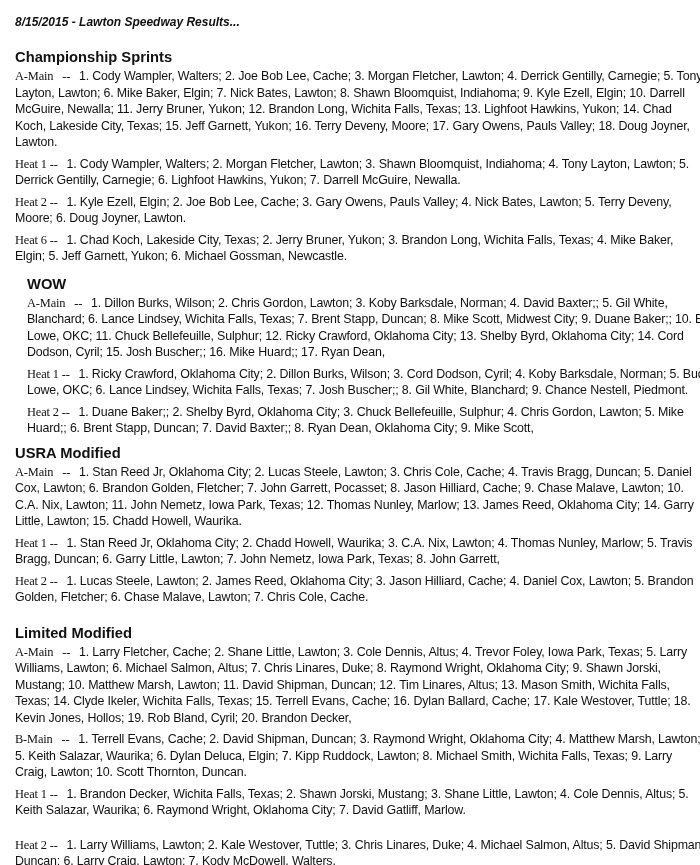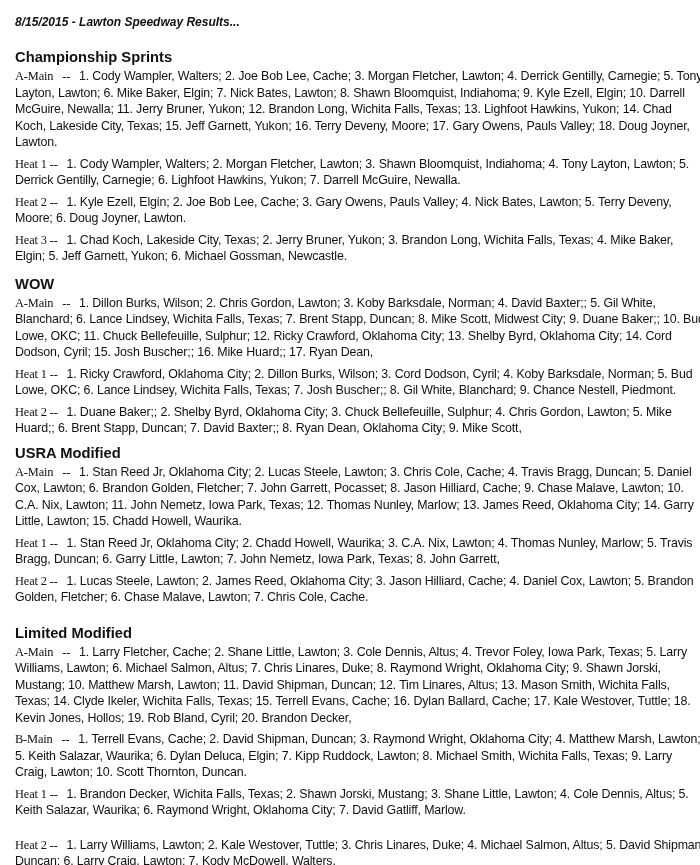--- a/index.html
+++ b/index.html
@@ -18,37 +18,37 @@
     font-weight: bold; font-size: 15.5px; margin: 0;
     height: 22px; line-height: 22px;
     transform: scaleX(0.95); transform-origin: left center;
   }
   .race {
     font-size: 12.4px; line-height: 16.5px; margin: 0 0 5px 0;
     width: 690px; letter-spacing: -0.15px;
   }
   .race-label { white-space: pre; font-family: Liberation Serif, serif; }
   .sec-champ { margin-top: 14px; }
-  .sec-wow { margin-top: 8px; }
+  .sec-wow { margin-top: 8px; margin-left: 12px; }
   .sec-usra { margin-top: 3px; }
   .sec-limited { margin-top: 16px; }
   .gap-big { margin-top: 18px; }
 </style>
 </head>
 <body>
 
 <div class="page">
   <h1 class="title">8/15/2015 - Lawton Speedway Results...</h1>
 
   <section class="sec-champ">
     <h2 class="section-title">Championship Sprints</h2>
     <p class="race"><span class="race-label">A-Main   --   </span><span>1. Cody Wampler, Walters; 2. Joe Bob Lee, Cache; 3. Morgan Fletcher, Lawton; 4. Derrick Gentilly, Carnegie; 5. Tony Layton, Lawton; 6. Mike Baker, Elgin; 7. Nick Bates, Lawton; 8. Shawn Bloomquist, Indiahoma; 9. Kyle Ezell, Elgin; 10. Darrell McGuire, Newalla; 11. Jerry Bruner, Yukon; 12. Brandon Long, Wichita Falls, Texas; 13. Lighfoot Hawkins, Yukon; 14. Chad Koch, Lakeside City, Texas; 15. Jeff Garnett, Yukon; 16. Terry Deveny, Moore; 17. Gary Owens, Pauls Valley; 18. Doug Joyner, Lawton.</span></p>
     <p class="race"><span class="race-label">Heat 1 --   </span><span>1. Cody Wampler, Walters; 2. Morgan Fletcher, Lawton; 3. Shawn Bloomquist, Indiahoma; 4. Tony Layton, Lawton; 5. Derrick Gentilly, Carnegie; 6. Lighfoot Hawkins, Yukon; 7. Darrell McGuire, Newalla.</span></p>
     <p class="race"><span class="race-label">Heat 2 --   </span><span>1. Kyle Ezell, Elgin; 2. Joe Bob Lee, Cache; 3. Gary Owens, Pauls Valley; 4. Nick Bates, Lawton; 5. Terry Deveny, Moore; 6. Doug Joyner, Lawton.</span></p>
-    <p class="race"><span class="race-label">Heat 3 --   </span><span>1. Chad Koch, Lakeside City, Texas; 2. Jerry Bruner, Yukon; 3. Brandon Long, Wichita Falls, Texas; 4. Mike Baker, Elgin; 5. Jeff Garnett, Yukon; 6. Michael Gossman, Newcastle.</span></p>
+    <p class="race"><span class="race-label">Heat 6 --   </span><span>1. Chad Koch, Lakeside City, Texas; 2. Jerry Bruner, Yukon; 3. Brandon Long, Wichita Falls, Texas; 4. Mike Baker, Elgin; 5. Jeff Garnett, Yukon; 6. Michael Gossman, Newcastle.</span></p>
   </section>
 
   <section class="sec-wow">
     <h2 class="section-title">WOW</h2>
     <p class="race"><span class="race-label">A-Main   --   </span><span>1. Dillon Burks, Wilson; 2. Chris Gordon, Lawton; 3. Koby Barksdale, Norman; 4. David Baxter;; 5. Gil White, Blanchard; 6. Lance Lindsey, Wichita Falls, Texas; 7. Brent Stapp, Duncan; 8. Mike Scott, Midwest City; 9. Duane Baker;; 10. Bud Lowe, OKC; 11. Chuck Bellefeuille, Sulphur; 12. Ricky Crawford, Oklahoma City; 13. Shelby Byrd, Oklahoma City; 14. Cord Dodson, Cyril; 15. Josh Buscher;; 16. Mike Huard;; 17. Ryan Dean,</span></p>
     <p class="race"><span class="race-label">Heat 1 --   </span><span>1. Ricky Crawford, Oklahoma City; 2. Dillon Burks, Wilson; 3. Cord Dodson, Cyril; 4. Koby Barksdale, Norman; 5. Bud Lowe, OKC; 6. Lance Lindsey, Wichita Falls, Texas; 7. Josh Buscher;; 8. Gil White, Blanchard; 9. Chance Nestell, Piedmont.</span></p>
     <p class="race"><span class="race-label">Heat 2 --   </span><span>1. Duane Baker;; 2. Shelby Byrd, Oklahoma City; 3. Chuck Bellefeuille, Sulphur; 4. Chris Gordon, Lawton; 5. Mike Huard;; 6. Brent Stapp, Duncan; 7. David Baxter;; 8. Ryan Dean, Oklahoma City; 9. Mike Scott,</span></p>
   </section>
 
   <section class="sec-usra">

